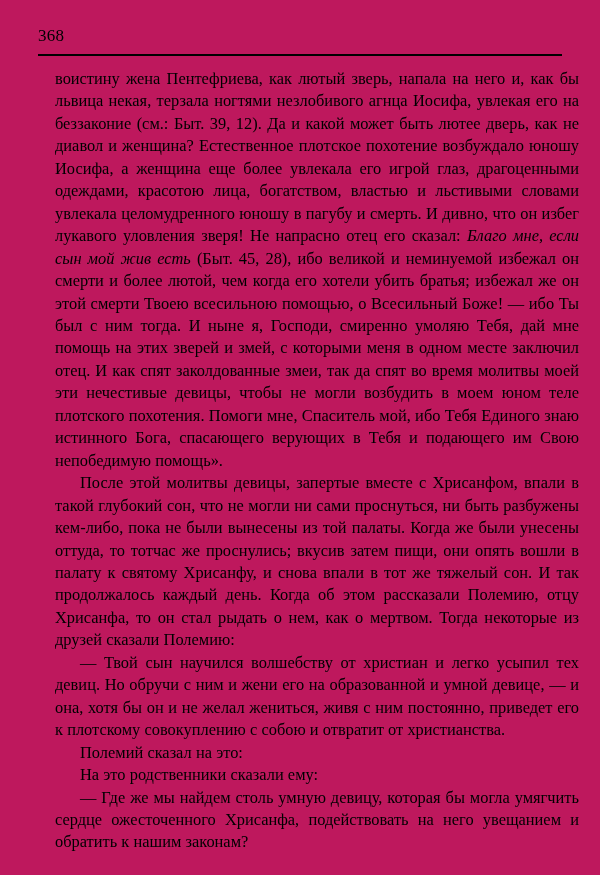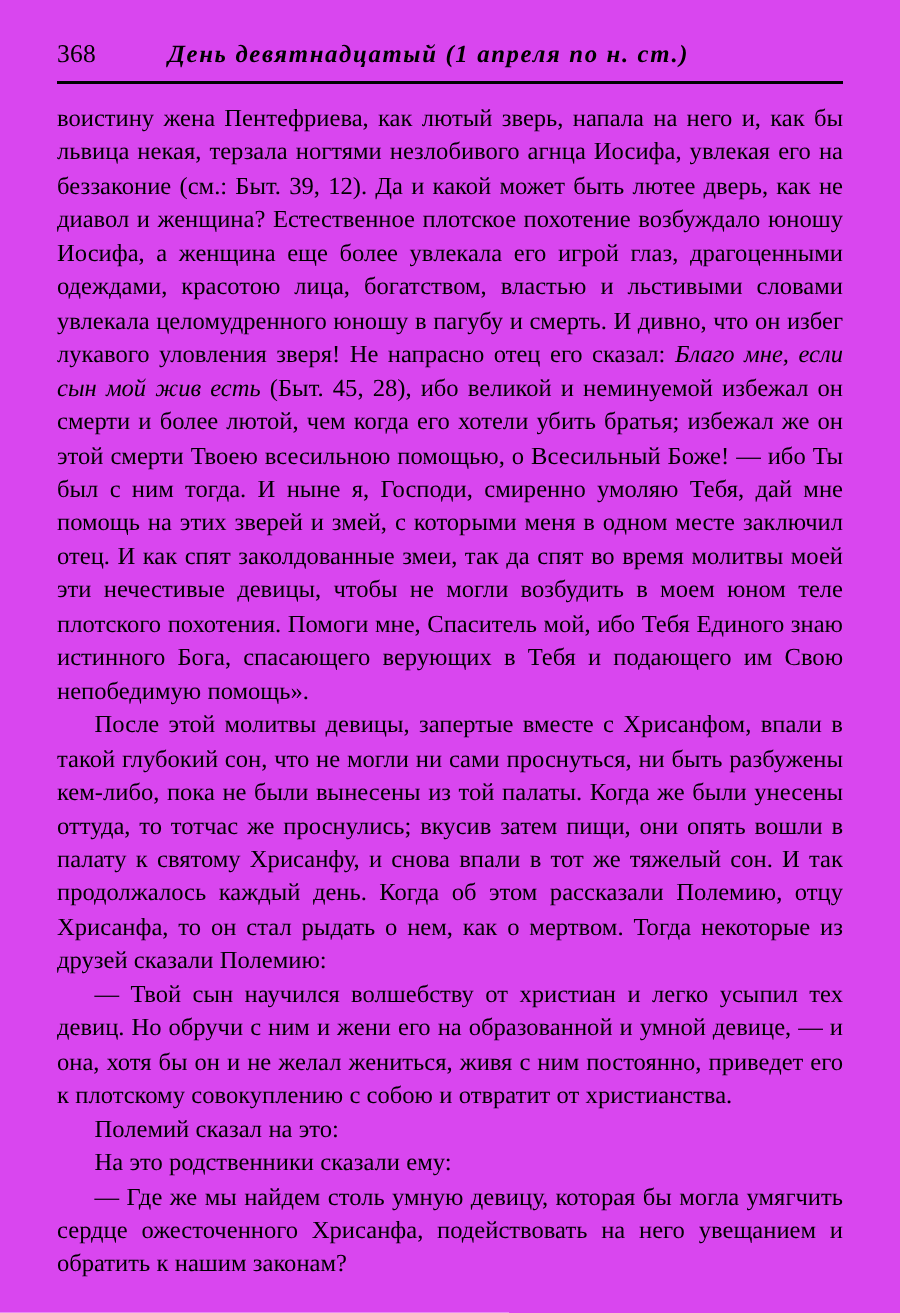--- a/index.html
+++ b/index.html
@@ -14,21 +14,21 @@
     font-family: "Liberation Serif", "DejaVu Serif", serif;
     color: #000000;
     -webkit-font-smoothing: antialiased;
   }
 
   .page {
     position: relative;
     width: 600px;
     height: 875px;
     box-sizing: border-box;
-    background: #d946ef;
+    background: #be185d;
   }
 
   
   .header {
     position: absolute;
     top: 26px;
     left: 38px;
     width: 524px;
     height: 26px;
     display: flex;
@@ -56,21 +56,21 @@
     left: 38px;
     width: 524px;
     height: 1.6px;
     background: #000000;
   }
 
   
   .column {
     position: absolute;
     top: 68px;
-    left: 38px;
+    left: 55px;
     width: 524px;
   }
 
   p.para {
     margin: 0;
     font-size: 16.4px;
     line-height: 22.45px;
     text-align: justify;
     text-justify: inter-word;
     -moz-text-align-last: left;
@@ -86,21 +86,20 @@
     font-style: italic;
   }
 </style>
 </head>
 <body style="background: rgb(255, 255, 255); color: rgb(0, 0, 0);">
 
 <div class="page">
 
   <div class="header">
     <span class="folio">368</span>
-    <span class="running-title">День девятнадцатый (1 апреля по н. ст.)</span>
   </div>
 
   <div class="header-rule"></div>
 
   <div class="column">
     <p class="para">воистину жена Пентефриева, как лютый зверь, напала на него и, как бы львица некая, терзала ногтями незлобивого агнца Иосифа, увлекая его на беззаконие (см.: Быт. 39, 12). Да и какой может быть лютее дверь, как не диавол и женщина? Естественное плотское похотение возбуждало юношу Иосифа, а женщина еще более увлекала его игрой глаз, драгоценными одеждами, красотою лица, богатством, властью и льстивыми словами увлекала целомудренного юношу в пагубу и смерть. И дивно, что он избег лукавого уловления зверя! Не напрасно отец его сказал: <em class="scripture">Благо мне, если сын мой жив есть</em> (Быт. 45, 28), ибо великой и неминуемой избежал он смерти и более лютой, чем когда его хотели убить братья; избежал же он этой смерти Твоею всесильною помощью, о Всесильный Боже! — ибо Ты был с ним тогда. И ныне я, Господи, смиренно умоляю Тебя, дай мне помощь на этих зверей и змей, с которыми меня в одном месте заключил отец. И как спят заколдованные змеи, так да спят во время молитвы моей эти нечестивые девицы, чтобы не могли возбудить в моем юном теле плотского похотения. Помоги мне, Спаситель мой, ибо Тебя Единого знаю истинного Бога, спасающего верующих в Тебя и подающего им Свою непобедимую помощь».</p>
     <p class="para indent">После этой молитвы девицы, запертые вместе с Хрисанфом, впали в такой глубокий сон, что не могли ни сами проснуться, ни быть разбужены кем-либо, пока не были вынесены из той палаты. Когда же были унесены оттуда, то тотчас же проснулись; вкусив затем пищи, они опять вошли в палату к святому Хрисанфу, и снова впали в тот же тяжелый сон. И так продолжалось каждый день. Когда об этом рассказали Полемию, отцу Хрисанфа, то он стал рыдать о нем, как о мертвом. Тогда некоторые из друзей сказали Полемию:</p>
     <p class="para indent">— Твой сын научился волшебству от христиан и легко усыпил тех девиц. Но обручи с ним и жени его на образованной и умной девице, — и она, хотя бы он и не желал жениться, живя с ним постоянно, приведет его к плотскому совокуплению с собою и отвратит от христианства.</p>
     <p class="para indent">Полемий сказал на это:</p>
     <p class="para indent">На это родственники сказали ему:</p>

